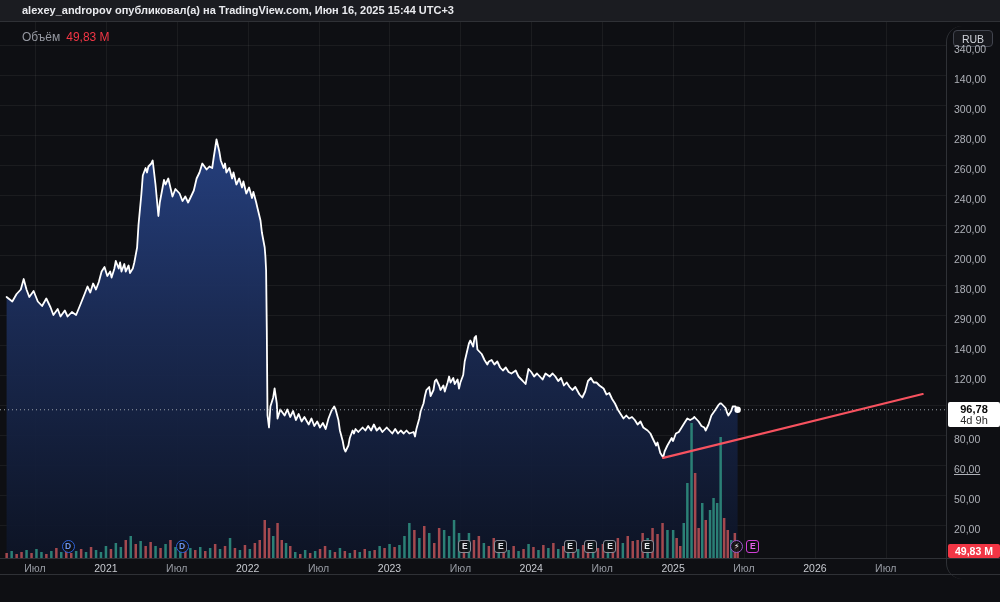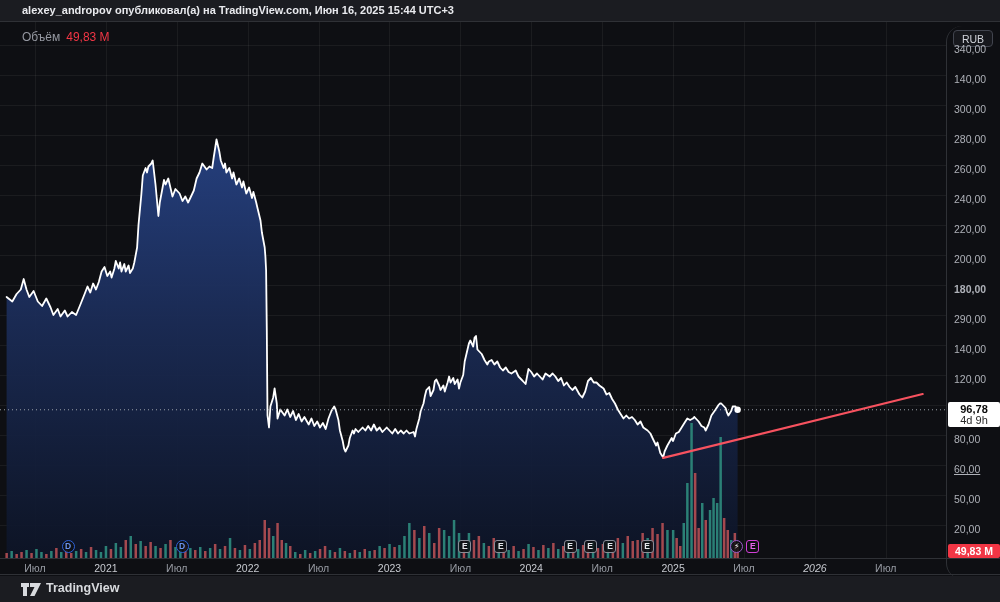--- a/index.html
+++ b/index.html
@@ -273,21 +273,21 @@
       <div id="rubbtn">RUB</div>
       <div id="pticks">
           <span class="ptick" style="top: 22.95px;">340,00</span>
           <span class="ptick" style="top: 52.95px;">140,00</span>
           <span class="ptick" style="top: 82.95px;">300,00</span>
           <span class="ptick" style="top: 112.95px;">280,00</span>
           <span class="ptick" style="top: 142.95px;">260,00</span>
           <span class="ptick" style="top: 172.95px;">240,00</span>
           <span class="ptick" style="top: 202.95px;">220,00</span>
           <span class="ptick" style="top: 232.95px;">200,00</span>
-          <span class="ptick" style="top: 262.95px; font-weight: bold;">180,00</span>
+          <span class="ptick" style="top: 262.95px;">180,00</span>
           <span class="ptick" style="top: 292.95px;">290,00</span>
           <span class="ptick" style="top: 322.95px;">140,00</span>
           <span class="ptick" style="top: 352.95px;">120,00</span>
           <span class="ptick" style="top: 382.95px;">100,00</span>
           <span class="ptick" style="top: 412.95px;">80,00</span>
           <span class="ptick" style="top: 442.95px; text-decoration: underline;">60,00</span>
           <span class="ptick" style="top: 472.95px;">50,00</span>
           <span class="ptick" style="top: 502.95px;">20,00</span>
         </div>
       <div id="plabel" style="top: 375.78px;">
@@ -303,38 +303,31 @@
         <span class="ttick year" style="left: 105.896px;">2021</span>
         <span class="ttick month" style="left: 176.796px;">Июл</span>
         <span class="ttick year" style="left: 247.696px;">2022</span>
         <span class="ttick month" style="left: 318.596px;">Июл</span>
         <span class="ttick year" style="left: 389.496px;">2023</span>
         <span class="ttick month" style="left: 460.396px;">Июл</span>
         <span class="ttick year" style="left: 531.296px;">2024</span>
         <span class="ttick month" style="left: 602.196px;">Июл</span>
         <span class="ttick year" style="left: 673.096px;">2025</span>
         <span class="ttick month" style="left: 743.996px;">Июл</span>
-        <span class="ttick year" style="left: 814.896px; font-style: italic;">2026</span>
+        <span class="ttick year" style="left: 814.896px;">2026</span>
         <span class="ttick month" style="left: 885.796px;">Июл</span>
       </div>
     <div id="badges">
         <div class="badge div" style="left: 61.5356px; top: 518px;">D</div>
         <div class="badge div" style="left: 175.543px; top: 518px;">D</div>
         <div class="badge earn" style="left: 458.434px; top: 518px;">E</div>
         <div class="badge earn" style="left: 494.451px; top: 518px;">E</div>
         <div class="badge earn" style="left: 563.508px; top: 518px;">E</div>
         <div class="badge earn" style="left: 583.501px; top: 518px;">E</div>
         <div class="badge earn" style="left: 603.495px; top: 518px;">E</div>
         <div class="badge earn" style="left: 640.505px; top: 518px;">E</div>
         <div class="badge bolt" style="left: 730.406px; top: 518px;">⚡</div>
         <div class="badge earn-up" style="left: 746.43px; top: 518px;">E</div>
       </div>
   </div>
 
-  <div id="footer">
-    <svg id="flogo" width="22" height="15" viewBox="0 0 22 15">
-      <path d="M1,1 h8 v4 h-2 v9 h-4 v-9 h-2 z" fill="#d8dade"></path>
-      <path d="M10,1 h11 l-6.5,13 h-4.5 l4.5,-9 h-4.5 z" fill="#d8dade"></path>
-    </svg>
-    <span id="fname">TradingView</span>
-  </div>
 
 </div>
 
 </body></html>

